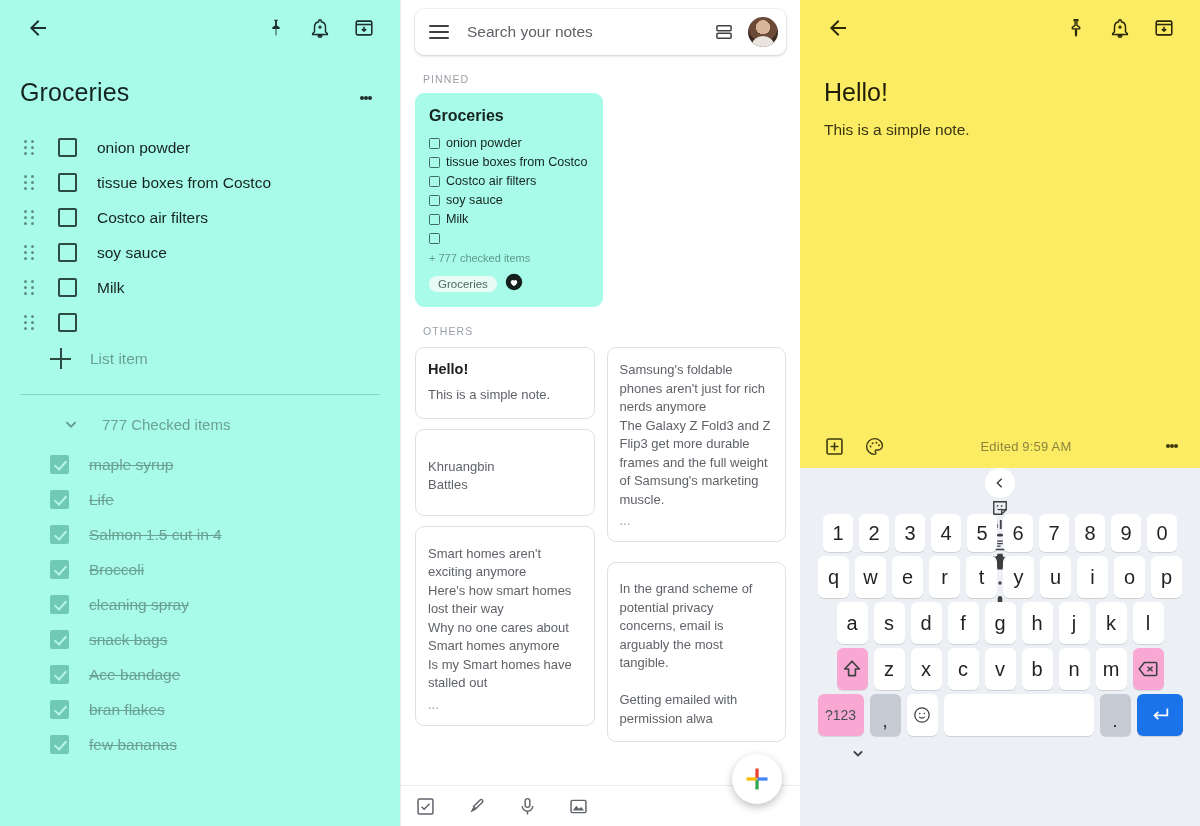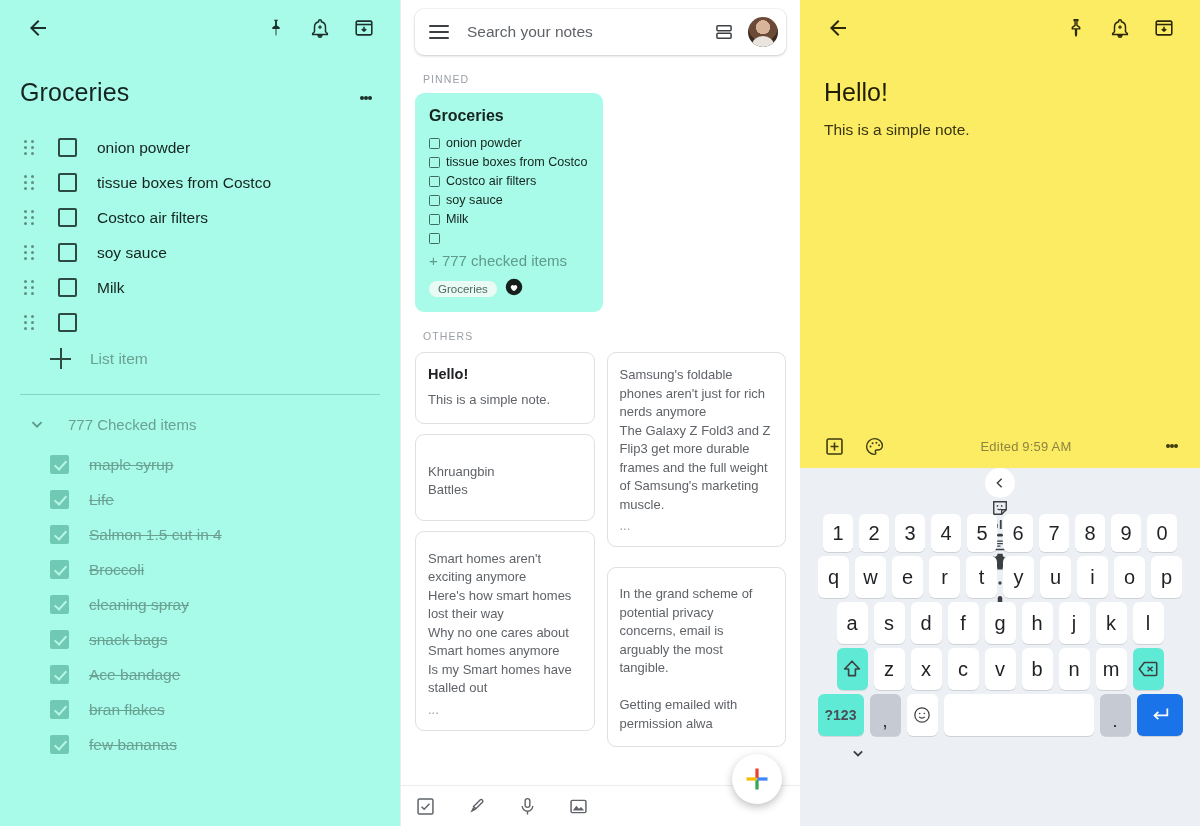--- a/index.html
+++ b/index.html
@@ -61,21 +61,21 @@
   .addrow .plus { width: 22px; height: 22px; position: relative; }
   .addrow .plus::before, .addrow .plus::after {
     content:''; position:absolute; background:#2d4a43;
   }
   .addrow .plus::before { left: 0; top: 10px; width: 21px; height: 2px; }
   .addrow .plus::after { top: 0; left: 10px; height: 21px; width: 2px; }
   .addrow .txt { margin-left: 18px; font-size: 15.5px; color: #6ba193; }
 
   .divider { height: 1px; background: #7fd8c4; margin: 16px 20px 0 20px; }
 
-  .checked-head { display: flex; align-items: center; height: 46px; padding-left: 26px; margin-top: 6px; }
+  .checked-head { display: flex; align-items: center; height: 46px; padding-left: 60px; margin-top: 6px; }
   .checked-head .chev { width: 22px; height: 22px; position: relative; }
   .checked-head .label { margin-left: 20px; font-size: 15px; color: #6ba193; }
   .li.done .txt { color: #6ba193; text-decoration: line-through; }
   .li.done { padding-left: 50px; height: 35px; }
   .li.done .cbx { margin-left: 0; }
 
   .bottombar {
     position: absolute; left: 0; bottom: 0; width: 400px; height: 44px;
     display: flex; align-items: center; padding: 0 14px;
   }
@@ -110,21 +110,21 @@
   .sec-label { font-size: 10.5px; letter-spacing: 1.1px; color: #9aa0a6; padding: 18px 0 8px 22px; }
 
   .pinned-card {
     margin: 0 14px; background: #a7fbe8; border-radius: 9px;
     padding: 14px 14px 12px 14px; width: 188px;
   }
   .pinned-card .ttl { font-size: 16px; font-weight: bold; color: #16241f; margin-bottom: 10px; }
   .mini-li { display: flex; align-items: flex-start; margin-bottom: 2px; }
   .mini-cbx { width: 11px; height: 11px; border: 1.4px solid #3f6b61; border-radius: 1.5px; margin-top: 3px; flex: 0 0 auto; }
   .mini-li .mt { margin-left: 6px; font-size: 12.6px; line-height: 17px; color: #16241f; }
-  .mini-more { font-size: 15px; color: #5f9a8c; margin-top: 8px; }
+  .mini-more { font-size: 11px; color: #5f9a8c; margin-top: 8px; }
   .chiprow { display: flex; align-items: center; margin-top: 9px; gap: 8px; }
   .chip {
     background: #eafaf5; border-radius: 9px; padding: 2px 9px;
     font-size: 11.5px; color: #4c6b63;
   }
 
   .masonry { display: flex; gap: 12px; padding: 0 14px; margin-top: 2px; }
   .col { flex: 1; display: flex; flex-direction: column; gap: 10px; }
   .ncard {
     border: 1px solid #e0e0e0; border-radius: 9px; padding: 13px 12px;
@@ -170,21 +170,21 @@
   .kbrow { display: flex; justify-content: center; gap: 6px; margin-top: 4px; }
   .key {
     background: #fff; border-radius: 6px; height: 42px;
     display: flex; align-items: center; justify-content: center;
     font-size: 20px; color: #1f2124; box-shadow: 0 1px 0 rgba(0,0,0,.12);
   }
   .kbrow.num .key { width: 30px; height: 38px; }
   .kbrow.r1 .key { width: 31px; }
   .kbrow.r2 .key { width: 31px; }
   .kbrow.r3 .key { width: 31px; }
-  .key.mod { background: #5eead4; box-shadow: 0 1px 0 rgba(0,0,0,.1); font-weight: bold; }
+  .key.mod { background: #f9a8d4; box-shadow: 0 1px 0 rgba(0,0,0,.1); }
   .key.wide { width: 46px; }
   .key.sym { width: 46px; font-size: 14px; color: #4a4f57; }
   .key.comma { width: 31px; background: #c5cad3; font-size: 18px; align-items: flex-end; padding-bottom: 4px; }
   .key.period { width: 31px; background: #c5cad3; font-size: 18px; align-items: flex-end; padding-bottom: 4px; }
   .key.emoji { width: 31px; }
   .key.space { width: 150px; }
   .key.enter { width: 46px; background: #1a73e8; }
   .kb-hide { display:flex; align-items:center; height: 34px; padding-left: 48px; }
 </style>
 </head>

